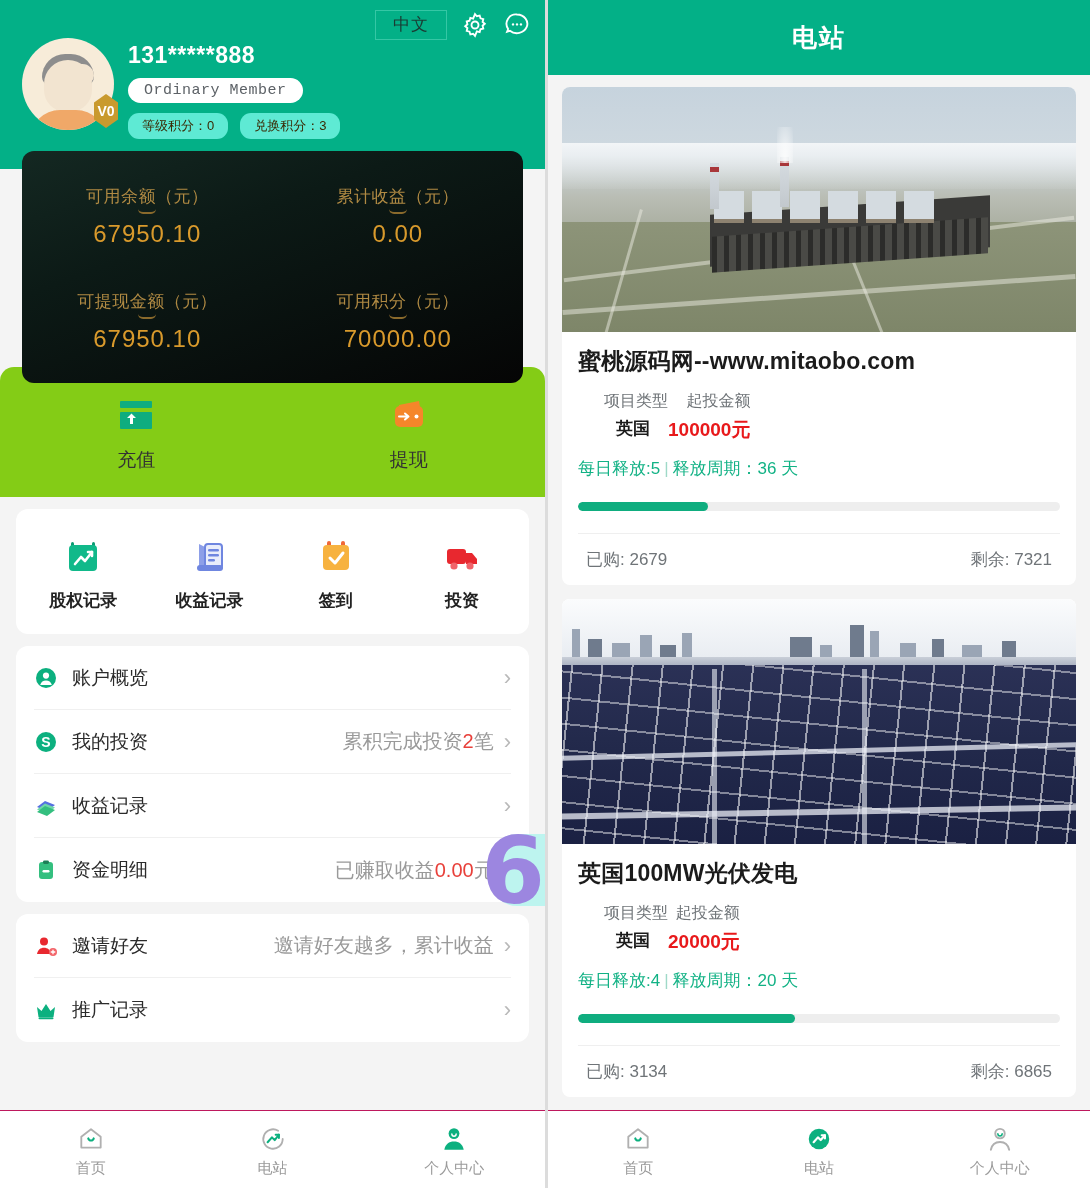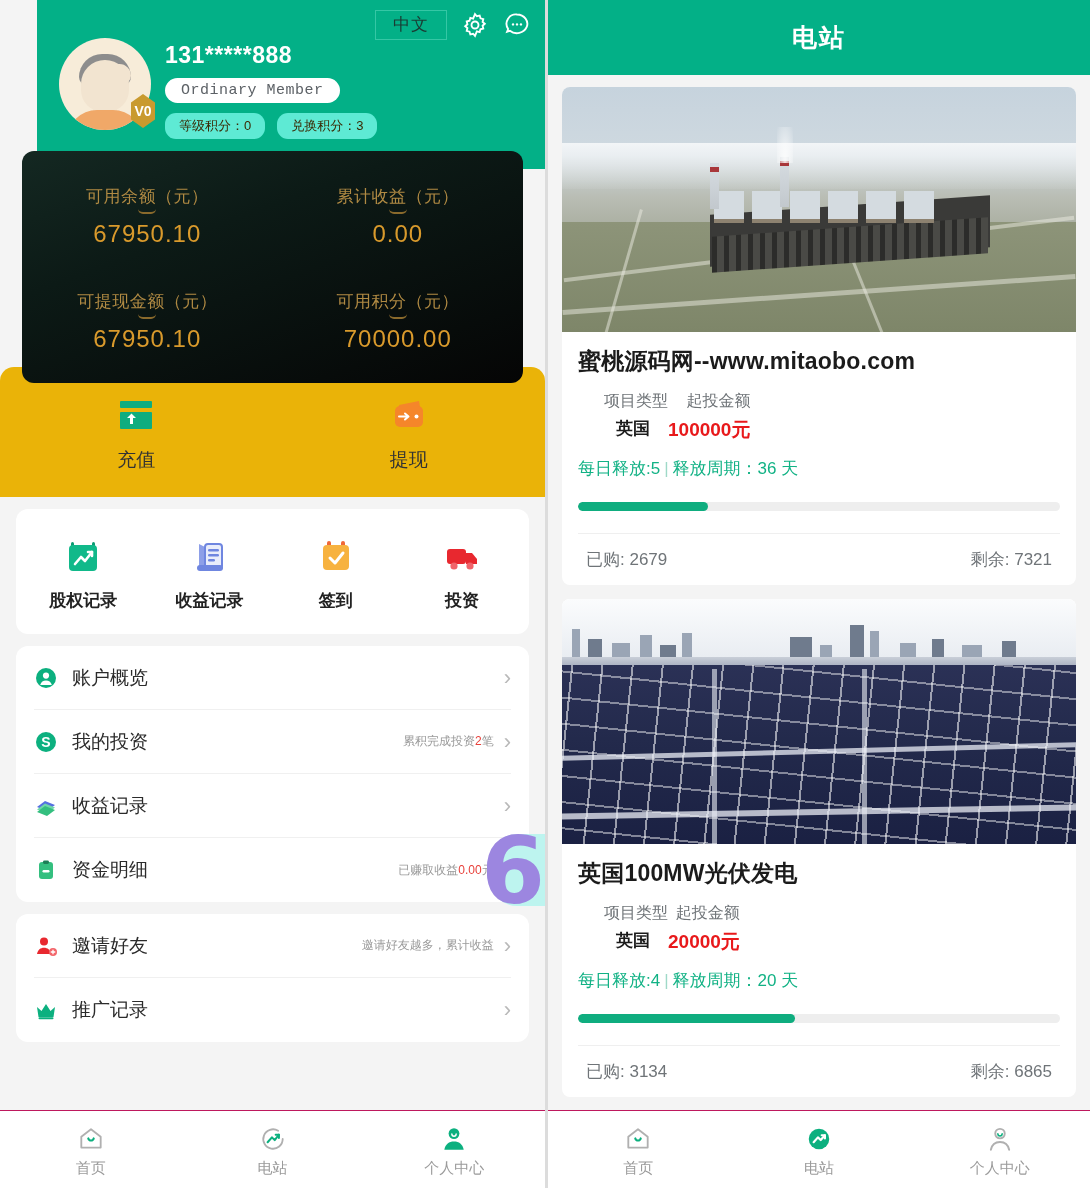--- a/index.html
+++ b/index.html
@@ -17,21 +17,20 @@
     width: 545px; height: 1188px;
     background: #f4f4f4;
     overflow: hidden;
     display: flex; flex-direction: column;
   }
   .profile-header {
     position: relative;
     background: #03b087;
     padding: 8px 14px 30px 14px;
     flex: none;
-    margin-left: 37px;
   }
   .hdr-top { display: flex; justify-content: flex-end; align-items: center; gap: 14px; height: 34px; }
   .lang-btn {
     border: 1px solid #35c7a5;
     color: #1b3a32;
     font-size: 17px;
     padding: 4px 17px;
     letter-spacing: 1px;
     line-height: 1.2;
     background: transparent;
@@ -85,21 +84,21 @@
   .bal-label { color: #b08a43; font-size: 17px; letter-spacing: .5px; }
   .bal-dash { width: 18px; height: 5px; border-radius: 0 0 10px 10px; border-bottom: 2px solid #8a6a2c; margin: 1px auto 6px auto; }
   .bal-value { color: #d99a2c; font-size: 24px; letter-spacing: 1px; }
 
   .card-white {
     background: #ffffff; border-radius: 12px;
     margin: 0 16px 12px 16px; flex: none;
   }
   .action-card {
     margin: -16px 0 0 0; border-radius: 14px 14px 0 0;
-    padding: 28px 0 24px 0; position: relative; z-index: 2; background:#eab308;
+    padding: 28px 0 24px 0; position: relative; z-index: 2; background:#84cc16;
   }
   .action-row { display: flex; }
   .action-item { flex: 1; text-align: center; }
   .action-icon { height: 42px; display:flex; align-items:center; justify-content:center; }
   .action-label { font-size: 19px; color: #333; margin-top: 10px; }
 
   .grid-card { padding: 24px 4px 22px 4px; margin-top: 12px; }
   .grid4 { display: flex; }
   .grid-item { flex: 1; text-align: center; }
   .grid-icon { height: 48px; display:flex; align-items:center; justify-content:center; }
@@ -107,21 +106,21 @@
 
   .list-card { padding: 0 18px; }
   .list-row {
     display: flex; align-items: center; height: 64px;
     border-bottom: 1px solid #f0f0f0;
   }
   .list-row:last-child { border-bottom: none; }
   .li-icon { width: 30px; flex: none; display:flex; align-items:center; }
   .li-label { font-size: 19px; color: #2b2b2b; margin-left: 8px; }
   .li-spacer { flex: 1; }
-  .li-meta { font-size: 12px; color: #9a9a9a; margin-right: 10px; }
+  .li-meta { font-size: 20px; color: #9a9a9a; margin-right: 10px; }
   .li-meta .num { color: #e8403a; }
   .li-chev { color: #b9b9b9; font-size: 22px; line-height: 1; font-weight: 300; }
 
   .deco-six {
     position: absolute; right: 0px; top: 822px;
     width: 58px; height: 98px; overflow: hidden; z-index: 5; pointer-events:none;
   }
   .deco-six .blob { position:absolute; left: 4px; top: 12px; width: 54px; height: 72px; background:#bdf4ef; border-radius: 26px 0 0 26px; }
   .deco-six .six { position:absolute; left: -6px; top: 4px; color:#9c86e0; font-size: 92px; font-weight: bold; line-height: 1; font-family:"DejaVu Sans", sans-serif; }
 

